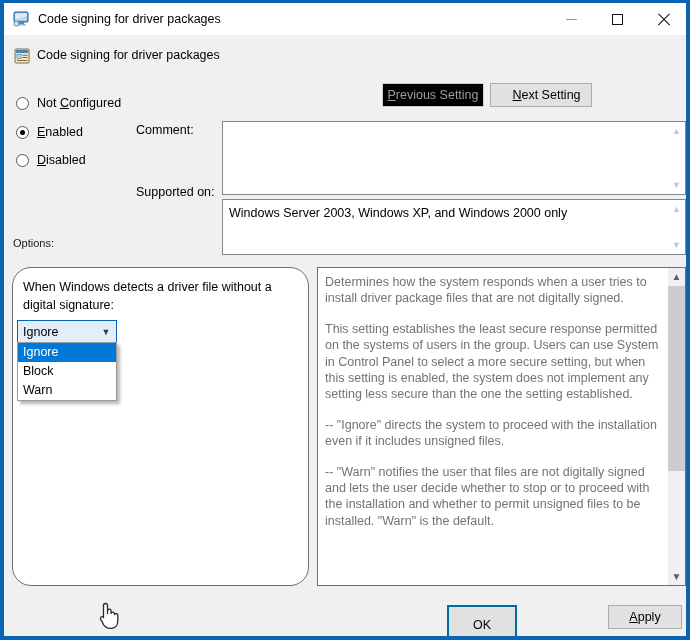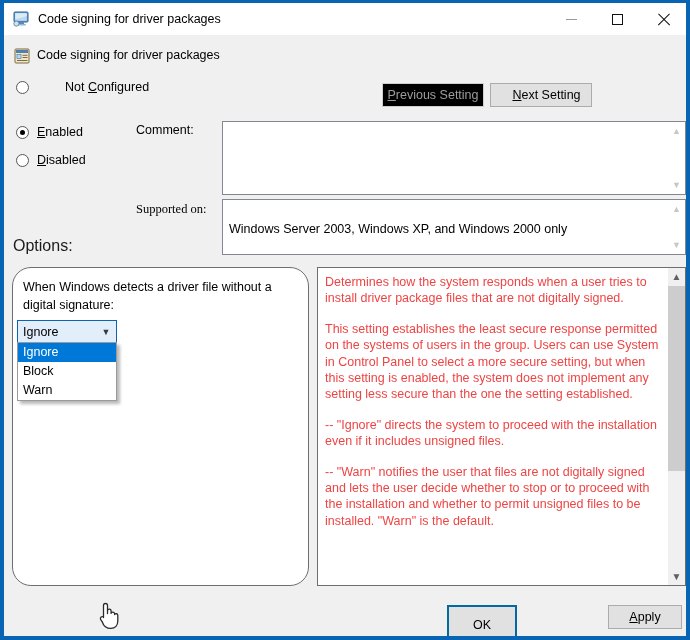--- a/index.html
+++ b/index.html
@@ -138,21 +138,21 @@
   .u { text-decoration: underline; }
 
   
   .radio-row {
     position: absolute;
     display: flex;
     align-items: center;
     left: 12px;
     height: 16px;
   }
-  .radio-row.r1 { top: 44px; gap: 28px; }
+  .radio-row.r1 { top: 60px; }
   .radio-row.r2 { top: 89px; }
   .radio-row.r3 { top: 117px; }
   .radio-mark {
     width: 13px; height: 13px;
     border-radius: 50%;
     border: 1px solid #565656;
     background: #fff;
     box-sizing: border-box;
     position: relative;
     flex: none;
@@ -169,34 +169,34 @@
   .radio-label { font-size: 12.5px; color: #000; white-space: nowrap; }
 
   
   .field-label {
     position: absolute;
     font-size: 12.5px;
     color: #000;
     white-space: nowrap;
   }
   .lbl-comment { left: 132px; top: 88px; }
-  .lbl-supported { left: 132px; top: 167px; font-family: Liberation Serif, serif; }
+  .lbl-supported { left: 132px; top: 150px; }
 
   .textbox {
     position: absolute;
     box-sizing: border-box;
     background: #ffffff;
     border: 1px solid #828790;
     display: flex;
   }
   .tb-comment { left: 218px; top: 86px; width: 464px; height: 74px; }
   .tb-supported { left: 218px; top: 164px; width: 464px; height: 56px; }
   .tb-text {
     flex: 1;
-    padding: 21px 6px;
+    padding: 5px 6px;
     font-size: 12.5px;
     color: #000;
     line-height: 16px;
     overflow: hidden;
   }
   .tb-scroll {
     width: 17px;
     background: #ffffff;
     position: relative;
     flex: none;
@@ -206,21 +206,21 @@
     left: 0; width: 17px; height: 14px;
     display: flex; align-items: center; justify-content: center;
     color: #c7c7c7;
     font-size: 9px;
     line-height: 1;
   }
   .tb-scroll .arr.up { top: 2px; }
   .tb-scroll .arr.dn { bottom: 2px; }
 
   
-  .lbl-options { position: absolute; left: 9px; top: 202px; font-size: 16px; }
+  .lbl-options { position: absolute; left: 9px; top: 202px; font-size: 11px; }
   .lbl-help { position: absolute; left: 315px; top: 202px; font-size: 12.5px; margin-top: 36px; }
 
   
   .panel {
     position: absolute;
     box-sizing: border-box;
     background: #ffffff;
     border: 1px solid #6e6e6e;
   }
   .panel-options {
@@ -230,21 +230,21 @@
   .panel-help {
     left: 313px; top: 232px;
     width: 369px; height: 319px;
     display: flex;
   }
   .help-text {
     flex: 1;
     padding: 6px 8px 6px 7px;
     font-size: 12.5px;
     line-height: 16.4px;
-    color: #ef4444;
+    color: #737373;
     overflow: hidden;
   }
   .help-text p { margin: 0 0 14px 0; }
   .help-text p:last-child { margin-bottom: 0; }
   .help-scroll {
     width: 17px;
     flex: none;
     background: #f0f0f0;
     position: relative;
     border-left: 1px solid #ffffff;

